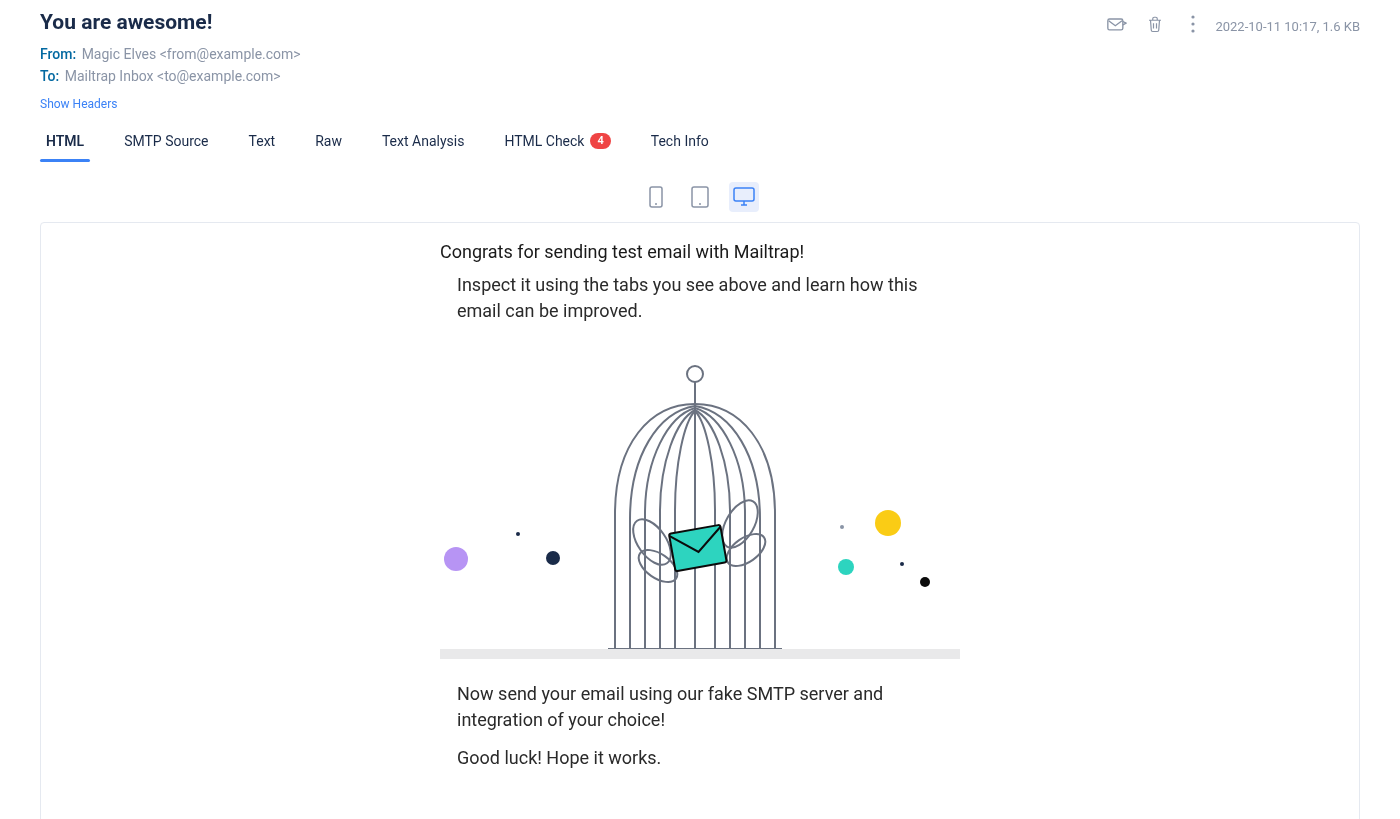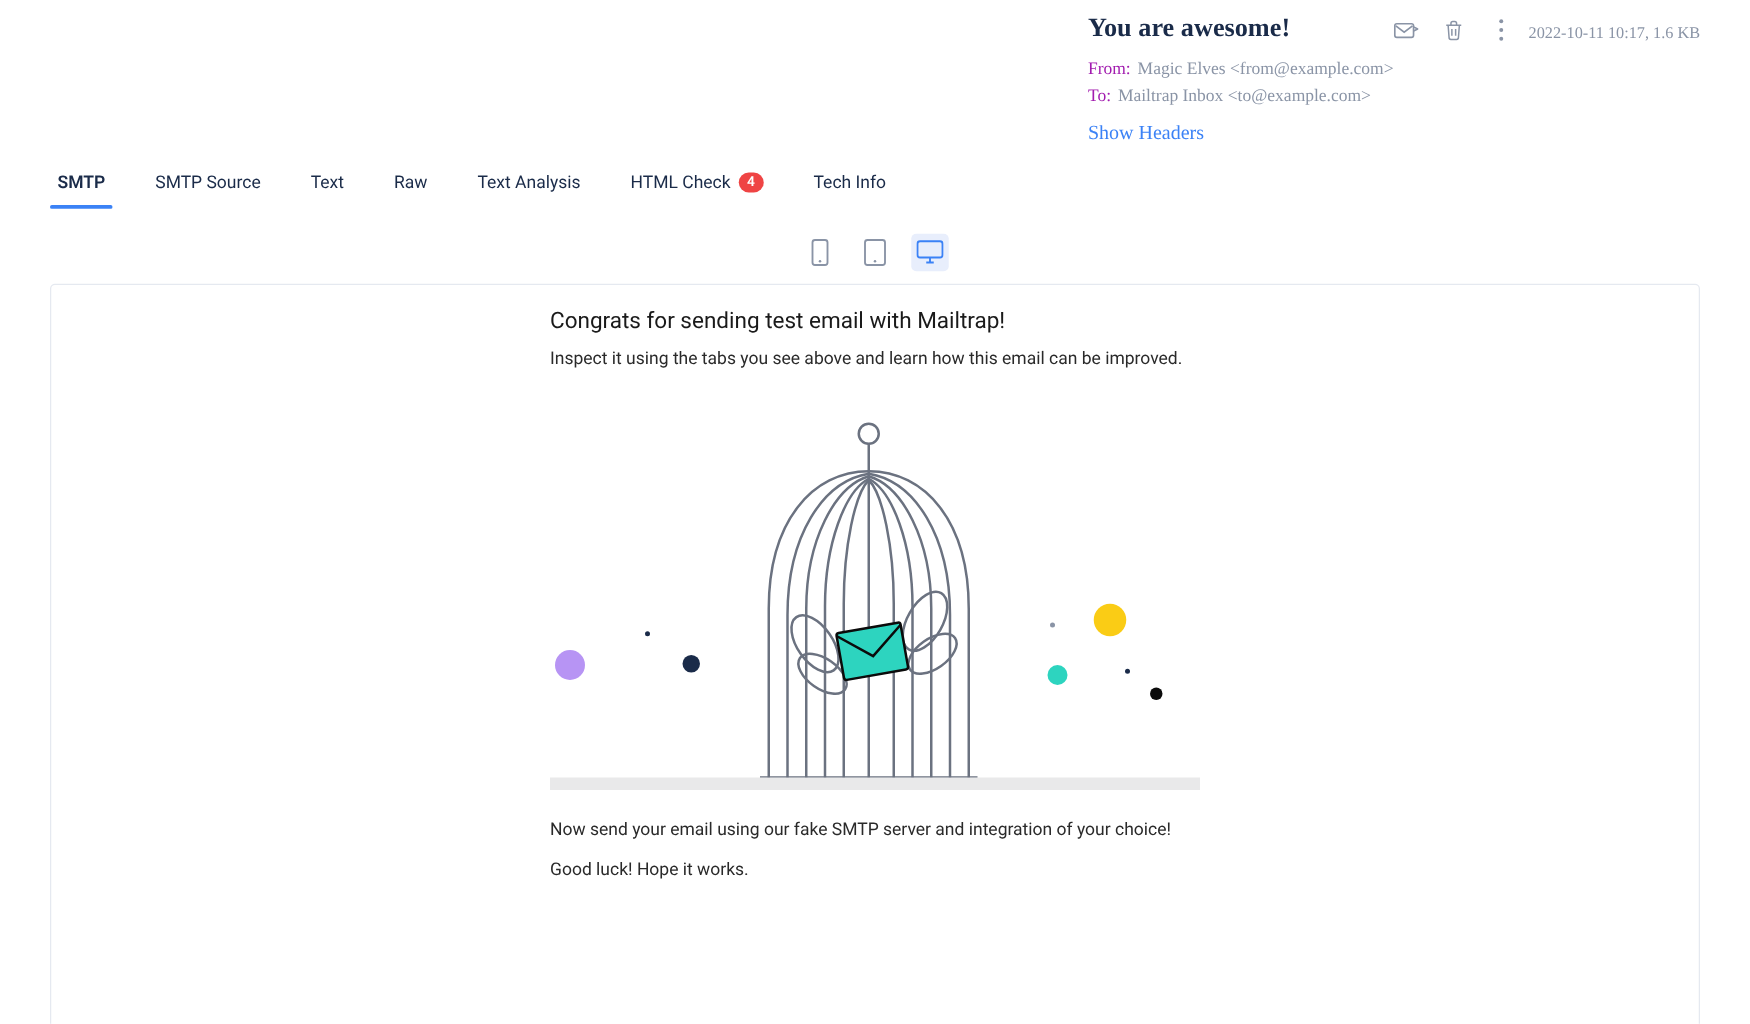--- a/index.html
+++ b/index.html
@@ -1,49 +1,49 @@
 <!DOCTYPE html>
 <html><head>
 <meta charset="utf-8">
 <style>
   * { box-sizing: border-box; }
   html, body { margin:0; padding:0; font-family: -apple-system, BlinkMacSystemFont, "Segoe UI", Roboto, Helvetica, Arial, sans-serif; color:#1a2b49; background:#fff; }
   body { width:1400px; height:819px; overflow:hidden; }
 
   .page { padding: 10px 40px 0 40px; }
 
-  .header { display:flex; justify-content:flex-end; align-items:flex-start;font-family:Liberation Serif, serif; }
+  .header { display:flex; justify-content:space-between; align-items:flex-start; }
   .subject { font-size:21px; font-weight:700; color:#1a2b49; margin:0 0 10px 0; }
 
   .meta { font-size:14px; line-height:1.55; }
-  .meta-label { color:#a21caf; font-weight:500; }
+  .meta-label { color:#0369a1; font-weight:500; }
   .meta-value { color:#8a94a6; margin-left:2px; }
 
   .header-right { display:flex; flex-direction:row; align-items:flex-end; gap:12px; }
   .actions { display:flex; align-items:center; gap:18px; margin-top:4px; }
   .icon-btn { width:20px; height:20px; display:flex; align-items:center; justify-content:center; color:#8a94a6; cursor:pointer; }
   .icon-btn svg { display:block; }
   .date-size { font-size:13px; color:#8a94a6; }
 
-  .show-headers { margin-top:10px; font-size:16px; color:#3b82f6; cursor:pointer; }
+  .show-headers { margin-top:10px; font-size:12px; color:#3b82f6; cursor:pointer; }
 
   .tabs { display:flex; gap:28px; margin-top:14px; border-bottom:1px solid transparent; font-size:14px; }
   .tab { padding:8px 6px 12px 6px; color:#1a2b49; cursor:pointer; position:relative; display:flex; align-items:center; gap:6px; }
   .tab.active { font-weight:600; }
   .tab.active::after { content:""; position:absolute; left:0; right:0; bottom:-1px; height:3px; background:#3b82f6; border-radius:2px; }
   .badge-pill { background:#ef4444; color:#fff; font-size:11px; font-weight:600; padding:1px 7px; border-radius:999px; line-height:14px; }
 
   .viewport-toggles { display:flex; justify-content:center; gap:14px; margin:20px 0 10px 0; }
   .vp-btn { width:30px; height:30px; display:flex; align-items:center; justify-content:center; border-radius:4px; cursor:pointer; color:#8a94a6; }
   .vp-btn.active { background:#e8eefc; color:#3b82f6; }
 
   .preview-frame { border:1px solid #e5e9f0; border-radius:4px; width:100%; height:612px; overflow:auto; }
   .preview-inner { width:520px; margin:18px auto 0 auto; }
   .preview-inner h2 { font-size:18px; font-weight:400; color:#1a1a1a; margin:0 0 10px 0; }
-  .preview-inner p { font-size:14px; color:#2a2a2a; margin:0 0 12px 0; line-height:1.45; }
+  .preview-inner p { font-size:18px; color:#2a2a2a; margin:0 0 12px 17px; line-height:1.45; }
 
   .illus-wrap { position:relative; width:520px; height:330px; margin-top:6px; }
   .floor { position:absolute; left:0; right:0; bottom:8px; height:10px; background:#e9e9ea; }
   .cage { position:absolute; left:160px; bottom:18px; width:190px; height:285px; }
 
   .dot { position:absolute; border-radius:50%; }
 </style>
 </head>
 <body>
 
@@ -85,21 +85,21 @@
               <circle cx="2" cy="16" r="1.6"></circle>
           </svg>
         </div>
       </div>
       <div class="date-size">2022-10-11 10:17, 1.6 KB</div>
     </div>
   </div>
 
   <div class="tabs">
     <div class="tab active">
-        <span>SMTP</span>
+        <span>HTML</span>
       </div>
     <div class="tab">
         <span>SMTP Source</span>
       </div>
     <div class="tab">
         <span>Text</span>
       </div>
     <div class="tab">
         <span>Raw</span>
       </div>

